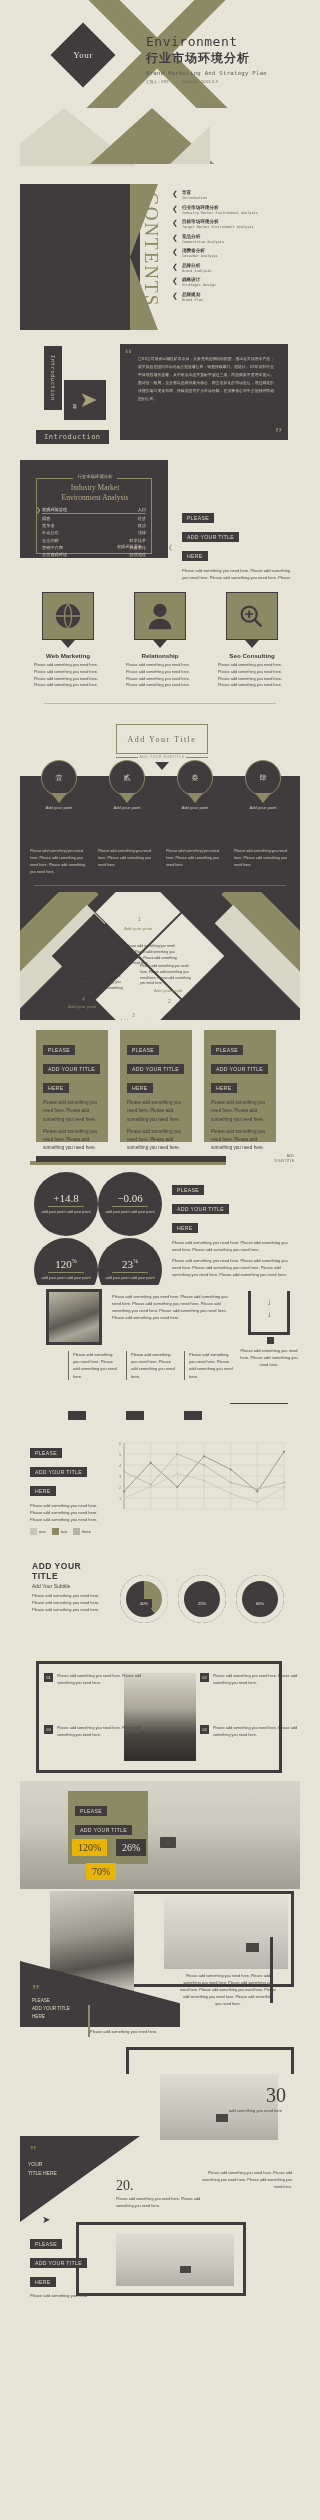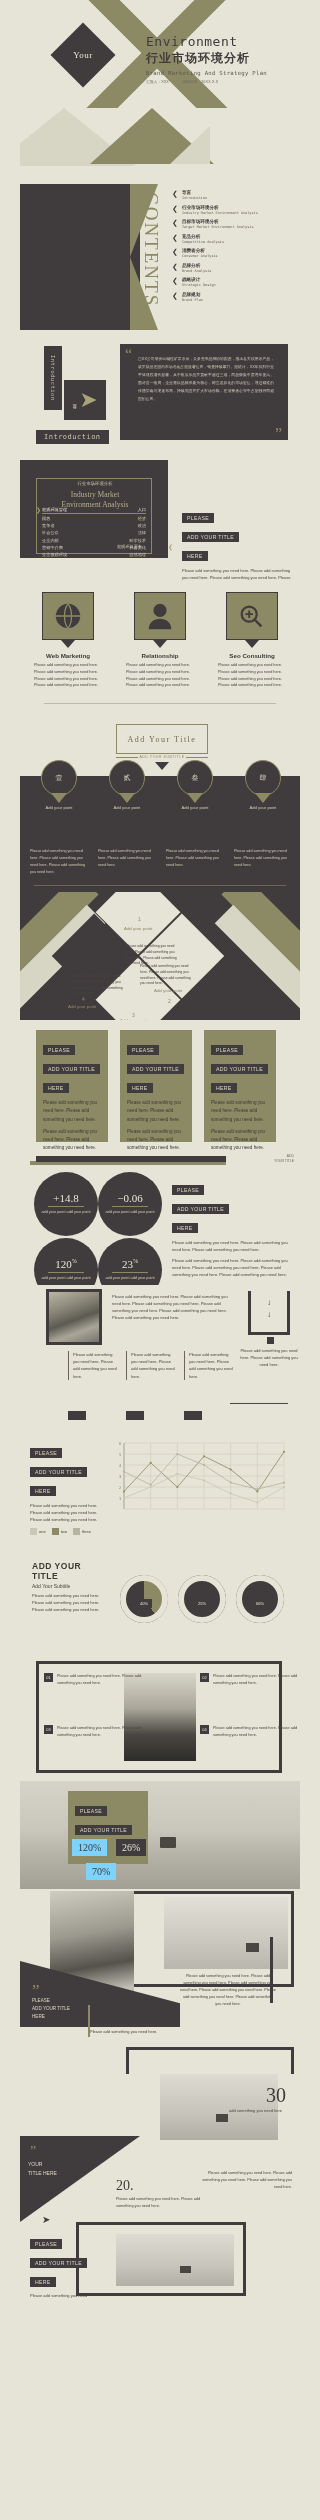--- a/index.html
+++ b/index.html
@@ -51,21 +51,21 @@
       font-size:7px; padding:3px 8px; letter-spacing:.5px; }
   .s3 .quote { position:absolute; left:100px; top:14px; width:168px; min-height:96px; background:#403b3c; padding:12px 14px 10px 18px; }
   .s3 .qm { position:absolute; left:5px; top:6px; color:#8c8a64; font-size:16px; font-family:"Liberation Serif", serif; line-height:10px;}
   .s3 .qm2 { position:absolute; right:6px; bottom:1px; color:#8c8a64; font-size:16px; font-family:"Liberation Serif", serif; line-height:10px;}
   .s3 .qtext { font-size:3.8px; line-height:2.1; color:#cfcbb8; text-align:justify; }
 
   
   .s4 { height:128px; }
   .s4 .panel { position:absolute; left:-8px; top:6px; width:156px; height:98px; background:#403b3c; }
   .s4 .inner { position:absolute; left:24px; top:18px; width:116px; height:76px; border:1px solid #8c8a64; }
-  .s4 .ttl { position:absolute; left:24px; top:11px; width:118px; text-align:center; }
+  .s4 .ttl { position:absolute; left:24px; top:4px; width:118px; text-align:center; }
   .s4 .ttl .cn { font-size:4.4px; color:#c9c5a8; background:#403b3c; padding:0 4px; }
   .s4 .ttl .en { font-family:"Liberation Serif", serif; font-size:7.5px; color:#b3ae8c; line-height:1.25; margin-top:1px;}
   .s4 .rows { position:absolute; left:30px; top:46px; width:104px; }
   .s4 .row { display:flex; justify-content:space-between; font-size:4.2px; color:#cfcbb8; padding:1.2px 0; }
   .s4 .row.hl { color:#e6e4d6; border-bottom:1px solid #8c8a64; }
   .s4 .marker { position:absolute; left:24px; top:46px; color:#a8a477; font-size:6px; }
   .s4 .marker2 { position:absolute; right:-5px; bottom:8px; color:#a8a477; font-size:6px; }
   .s4 .rfoot { position:absolute; right:26px; bottom:9px; font-size:4.2px; color:#cfcbb8; }
   .s4 .right { position:absolute; left:162px; top:52px; width:112px; }
   .tagdark { display:inline-block; background:#403b3c; color:#ddd9c6; font-size:5.2px; padding:2px 5px; margin-bottom:2px; letter-spacing:.3px;}
@@ -168,21 +168,21 @@
   .s14 .cell { position:absolute; width:104px; display:flex; gap:4px; }
   .s14 .nb { width:9px; height:9px; background:#403b3c; color:#e6e4d6; font-size:4px; display:flex; align-items:center; justify-content:center; flex:none;}
   .s14 .ct2 { font-size:3.8px; line-height:1.75; color:#4a4541; }
   .s14 .pic { position:absolute; left:104px; top:22px; width:72px; height:88px; background:linear-gradient(180deg,#d8d5c9 0%,#aaa79a 40%,#4a4742 70%,#2e2c29 100%); }
 
   
   .s15 { height:108px; }
   .s15 .hero { position:absolute; left:0; top:0; width:280px; height:108px; background:linear-gradient(180deg,#d6d4c8 0%,#c9c7bb 45%,#b4b2a6 70%,#a2a094 100%); }
   .s15 .boat { position:absolute; left:140px; top:56px; width:16px; height:11px; background:#4a4742; border-radius:1px; }
   .s15 .panel { position:absolute; left:48px; top:10px; width:80px; background:#8c8a64; padding:8px 7px; }
-  .s15 .pct { position:absolute; top:58px; background:#7dd3fc; color:#3e3a38; font-family:"Liberation Serif", serif; font-size:10px; padding:3px 6px;}
+  .s15 .pct { position:absolute; top:58px; background:#eab308; color:#3e3a38; font-family:"Liberation Serif", serif; font-size:10px; padding:3px 6px;}
   .s15 .pct.dk { background:#403b3c; color:#e6e4d6; }
 
   
   .s16 { height:185px; }
   .s16 .portrait { position:absolute; left:30px; top:2px; width:84px; height:124px;
       background:linear-gradient(170deg,#cfccc2 0%,#9c998f 35%,#55524c 60%,#c4c1b7 80%,#8b887e 100%); }
   .s16 .wedge { position:absolute; left:0; top:72px; width:160px; height:66px; background:#403b3c; clip-path:polygon(0 0,100% 64%,100% 100%,0 100%); }
   .s16 .qm { position:absolute; left:12px; top:92px; color:#8c8a64; font-size:17px; font-family:"Liberation Serif", serif; }
   .s16 .tags { position:absolute; left:12px; top:108px; }
   .s16 .tags div { font-size:4.6px; color:#ddd9c6; line-height:1.7; }

